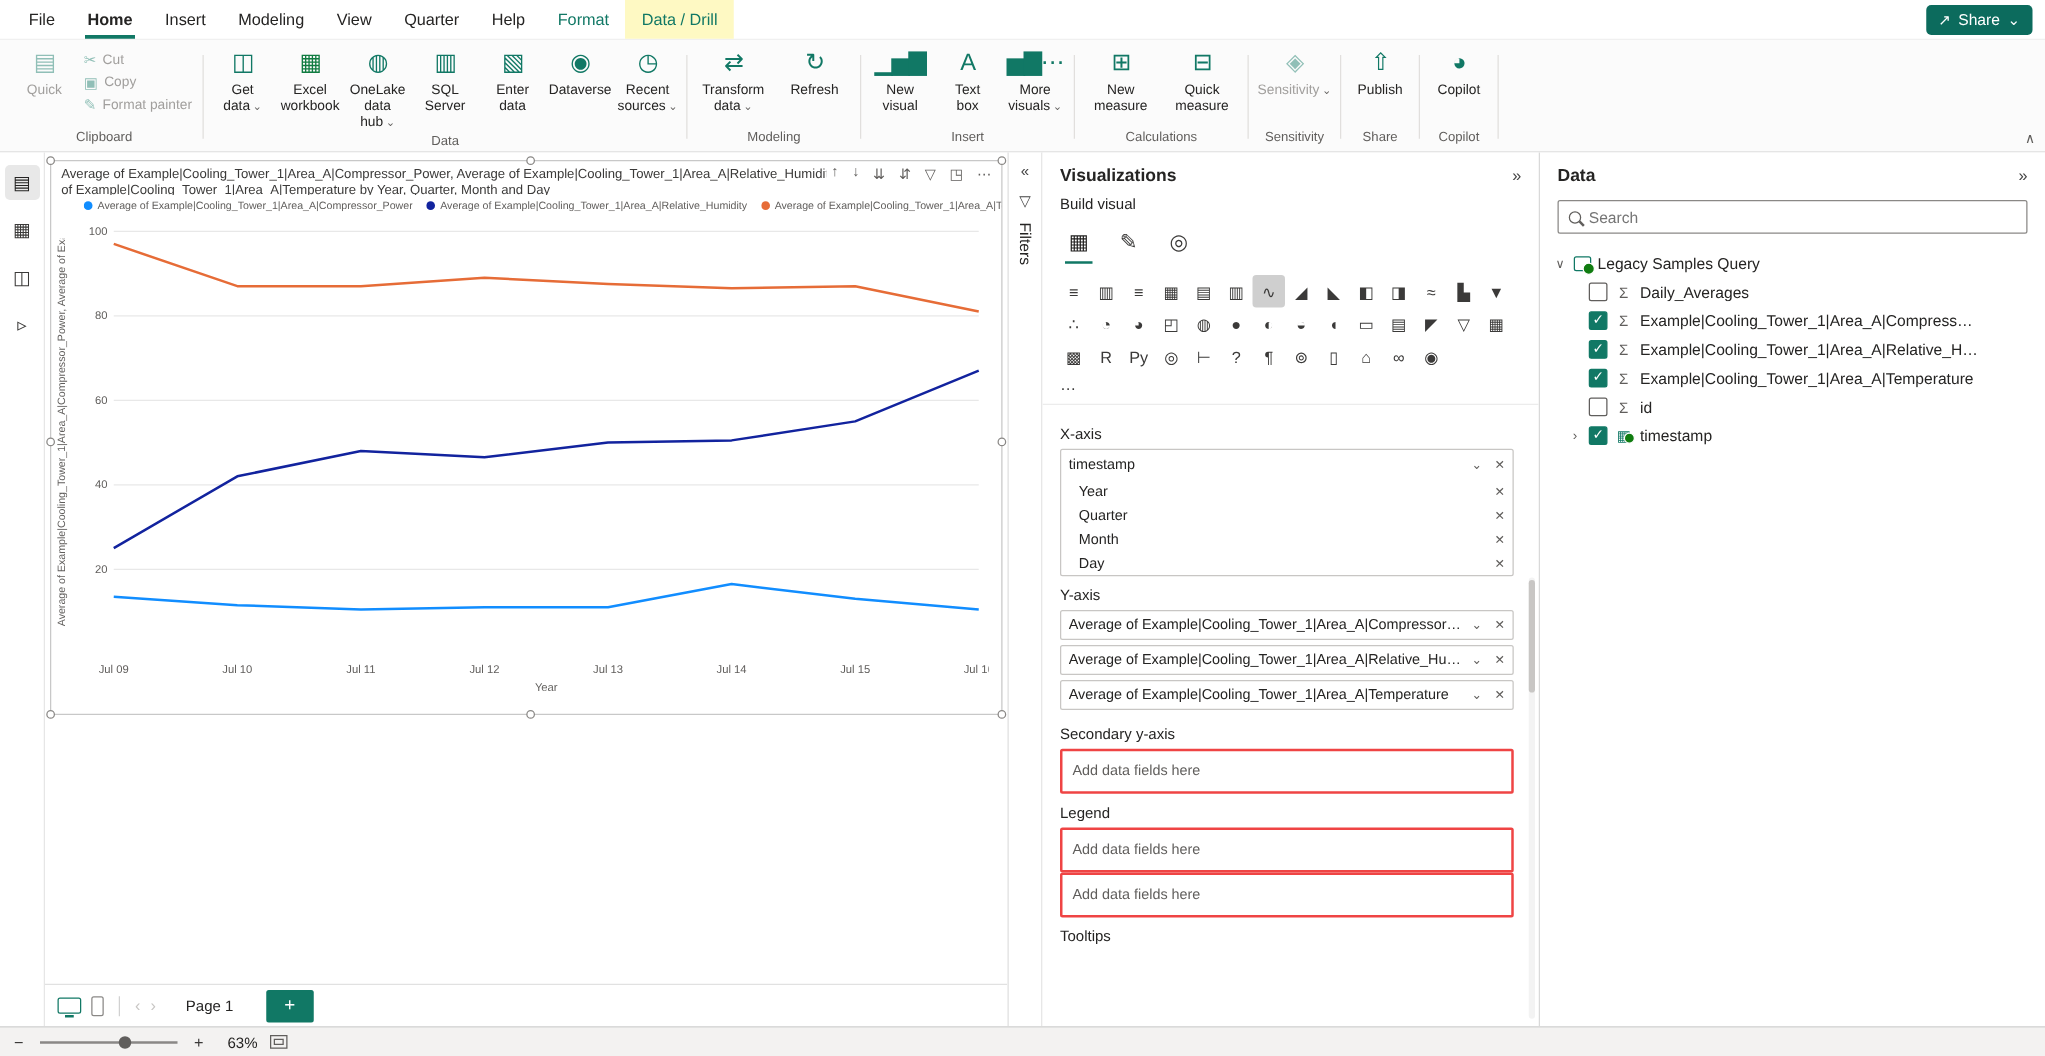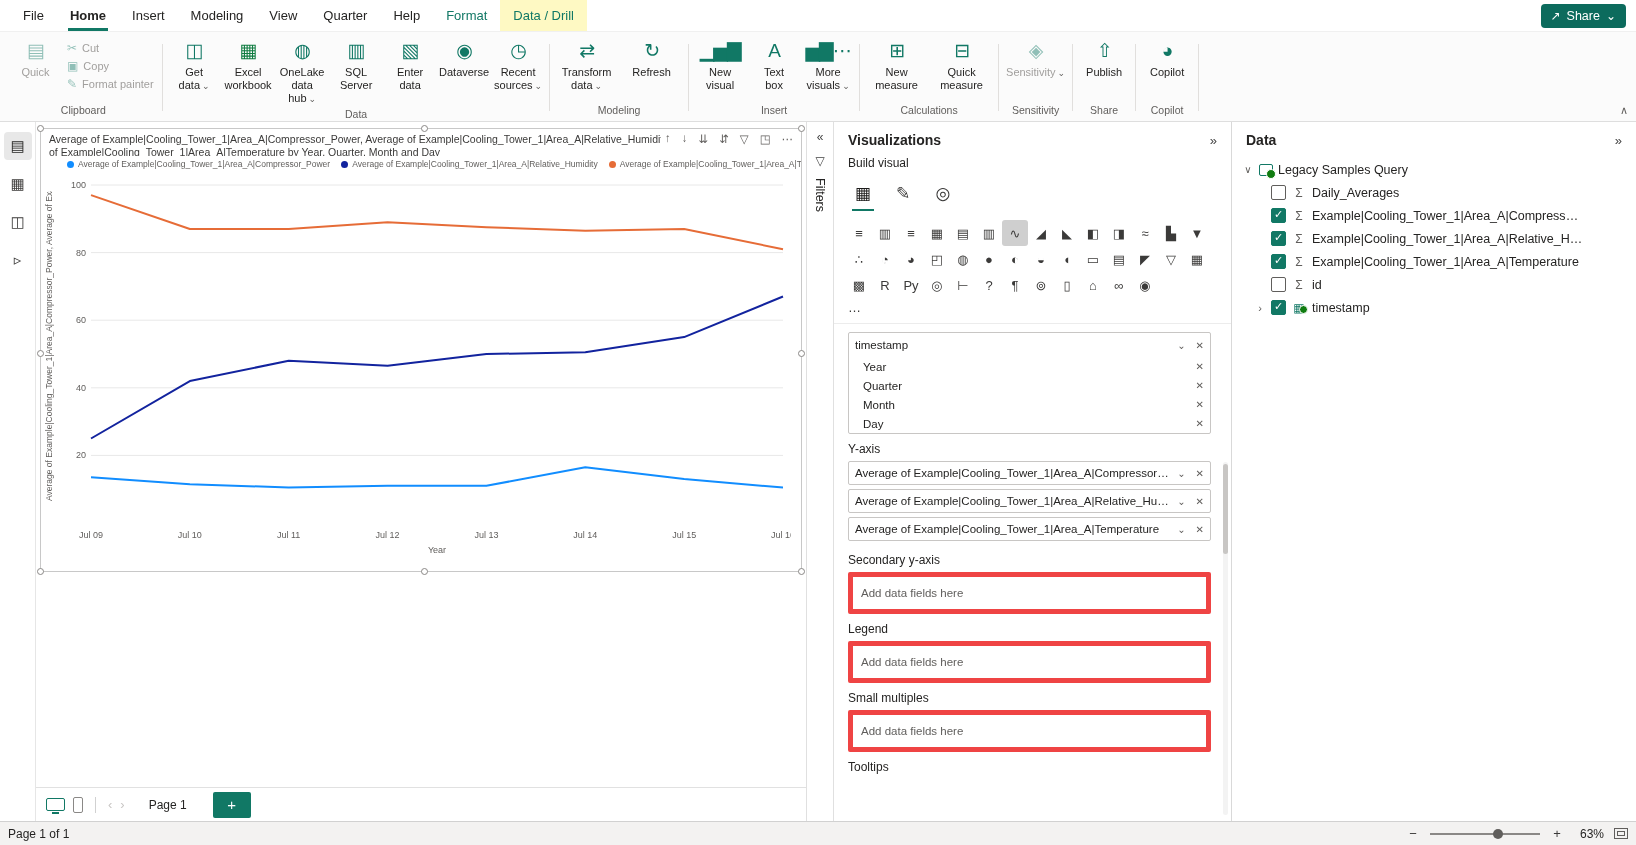--- a/index.html
+++ b/index.html
@@ -91,21 +91,21 @@
 
   .wells{padding:8px 20px 0 14px;position:relative}
   .well-label{font-size:12px;color:#252423;padding:8px 0 5px}
   .field-box{border:1px solid #c8c6c4;border-radius:2px;background:#fff}
   .field-pill{display:flex;align-items:center;height:24px;padding:0 6px;font-size:11.5px}
   .field-pill.solo{border:1px solid #c8c6c4;border-radius:2px;margin-bottom:4px;background:#fff}
   .pill-text{flex:1;white-space:nowrap;overflow:hidden;text-overflow:ellipsis}
   .pill-chevron{font-size:10px;color:#605e5c;padding:0 6px}
   .pill-x{font-size:10px;color:#605e5c;padding-left:4px}
   .field-child{display:flex;align-items:center;height:19px;padding:0 6px 0 14px;font-size:11.5px}
-  .add-box{border:5px solid #ef4444;border-radius:2px;height:24px;display:flex;align-items:center;padding:16px 8px;font-size:11.5px;color:#605e5c;background:#fff}
+  .add-box{border:2px solid #ef4444;border-radius:2px;height:24px;display:flex;align-items:center;padding:16px 8px;font-size:11.5px;color:#605e5c;background:#fff}
   .wells-scrollbar{position:absolute;right:3px;top:340px;bottom:6px;width:5px;background:#f3f3f3;border-radius:3px}
   .wells-scrollbar .thumb{position:absolute;top:2px;left:0;width:5px;height:90px;background:#c8c6c4;border-radius:3px}
 
   
   .search-box{margin:8px 14px 6px;height:27px;border:1px solid #8a8886;border-radius:2px;display:flex;align-items:center;padding:0 8px;gap:6px;background:#fff}
   .search-box input{border:none;outline:none;flex:1;font-size:12.5px;font-family:inherit;color:#252423;background:transparent}
   .mag-icon{width:10px;height:10px;border:1.5px solid #605e5c;border-radius:50%;position:relative;flex:0 0 auto}
   .mag-icon::after{content:"";position:absolute;width:5px;height:1.5px;background:#605e5c;transform:rotate(45deg);left:7px;top:8px}
   .tree{padding:6px 8px 0 10px}
   .tree-row{display:flex;align-items:center;height:23px;gap:5px}
@@ -647,20 +647,21 @@
         </div>
 
         <div class="vis-cell">
           <span class="g">◉</span>
         </div>
 
     </div>
     <div class="more-row">…</div>
 
     <div class="wells">
+      <div class="well-label">X-axis</div>
       <div class="field-box">
         <div class="field-pill">
           <span class="pill-text">timestamp</span>
           <span class="pill-chevron g">⌄</span>
           <span class="pill-x g">✕</span>
         </div>
         <div>
 
             <div class="field-child">
               <span class="pill-text">Year</span>
@@ -718,39 +719,42 @@
           </div>
 
           <div>
             <div class="well-label">Legend</div>
             <div class="add-box">
               <span>Add data fields here</span>
             </div>
           </div>
 
           <div>
-            <div class="well-label">Small multiples</div>
             <div class="add-box">
               <span>Add data fields here</span>
             </div>
           </div>
 
       </div>
 
       <div class="well-label">Tooltips</div>
     </div>
     <div class="wells-scrollbar">
         <span class="thumb"></span>
       </div>
   </div>
 
   <div class="panel data-panel">
     <div class="panel-header">
       <span>Data</span>
       <span class="collapse-g g">»</span>
+    </div>
+    <div class="search-box">
+      <span class="mag-icon"></span>
+      <input type="text" placeholder="Search" style="">
     </div>
     <div class="tree">
       <div class="tree-row">
         <span class="tree-root-chevron g">∨</span>
         <span class="model-icon"></span>
         <span class="tree-root-label">Legacy Samples Query</span>
       </div>
       <div>
 
           <div class="tree-row" style="padding-left:12px">
@@ -794,21 +798,20 @@
             <span class="type-icon" data-type="date"></span>
             <span class="tree-label">timestamp</span>
           </div>
 
 
       </div>
     </div>
   </div>
 
   <div class="statusbar">
-    <span class="left">Page 1 of 1</span>
     <div class="zoom-area">
       <span class="zoom-btn">−</span>
       <span class="zoom-slider">
           <span class="zoom-thumb" style="left:63px"></span>
         </span>
       <span class="zoom-btn">+</span>
       <span class="zoom-label">63%</span>
       <span class="fit-icon"></span>
     </div>
   </div>

